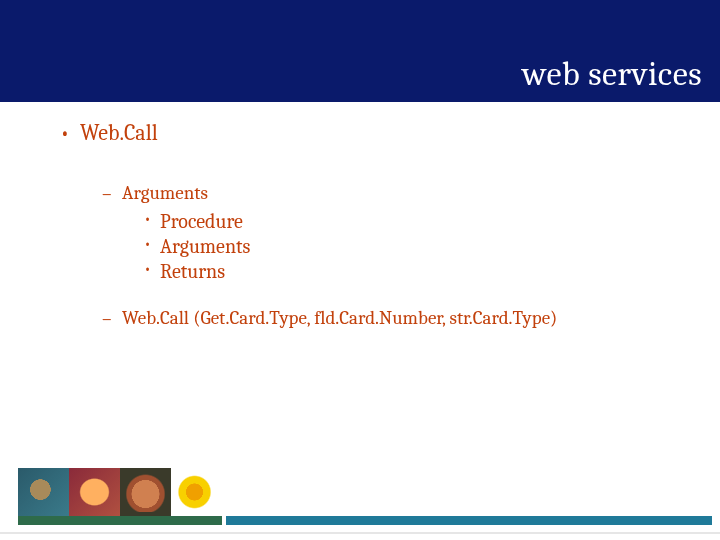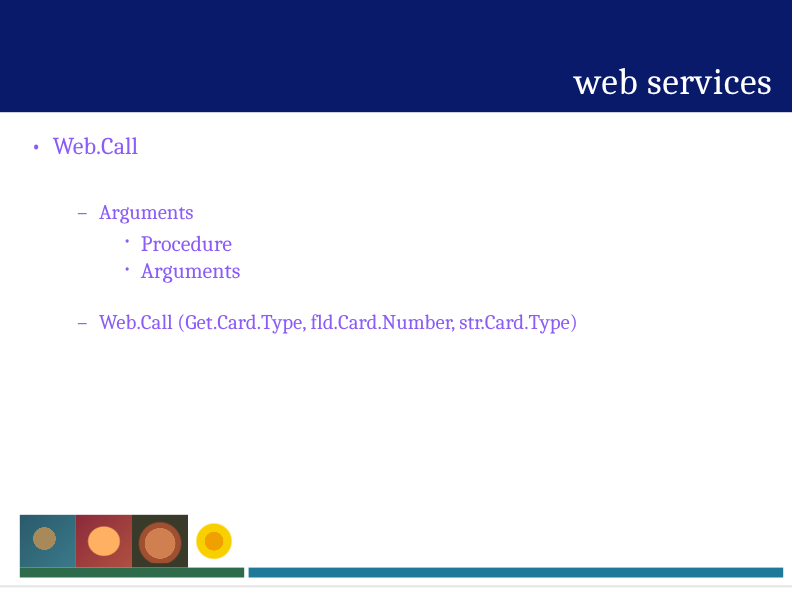--- a/index.html
+++ b/index.html
@@ -1,20 +1,20 @@
 <!DOCTYPE html>
 <html><head>
 <meta charset="utf-8">
 <style>
   * { box-sizing: border-box; margin: 0; padding: 0; }
   html, body { width: 720px; height: 540px; font-family: Cambria, Georgia, 'Times New Roman', serif; background: #fff; overflow: hidden; }
   .slide { width: 596px; height: 540px; position: relative; background: #fff; }
   .title-band { position: absolute; top: 0; left: 0; width: 720px; height: 102px; background: #0a1a6b; }
   .title-text { position: absolute; right: 18px; bottom: 8px; color: #fff; font-size: 34px; font-weight: 400; letter-spacing: 0.5px; }
-  .content { position: absolute; top: 120px; left: 0; width: 720px; padding-left: 28px; color: #8b5cf6; }
+  .content { position: absolute; top: 120px; left: 0; width: 720px; padding-left: 60px; color: #c2410c; }
   .l1 { list-style: none; }
   .l1 > li { position: relative; padding-left: 20px; font-size: 22px; margin-bottom: 36px; }
   .l1 > li::before { content: "•"; position: absolute; left: 0; top: 0; font-size: 22px; }
   .l2 { list-style: none; margin-top: 36px; margin-left: 22px; }
   .l2 > li { position: relative; padding-left: 20px; font-size: 19px; margin-bottom: 6px; margin-top: 24px; }
   .l2 > li::before { content: "–"; position: absolute; left: 0; top: 0; font-size: 19px; }
   .l3 { list-style: none; margin-top: 6px; margin-left: 22px; }
   .l3 > li { position: relative; padding-left: 16px; font-size: 20px; margin-bottom: 2px; }
   .l3 > li::before { content: "•"; position: absolute; left: 0; top: 0; font-size: 16px; }
   .footer { position: absolute; left: 0; bottom: 0; width: 720px; }
@@ -44,20 +44,21 @@
   <div class="content">
     <ul class="l1">
       <li>
         <span>Web.Call</span>
         <ul class="l2">
           <li>
             <span>Arguments</span>
             <ul class="l3">
               <li>Procedure</li>
               <li>Arguments</li>
+              <li>Returns</li>
             </ul>
           </li>
           <li>
             <span>Web.Call (Get.Card.Type, fld.Card.Number, str.Card.Type)</span>
           </li>
         </ul>
       </li>
     </ul>
   </div>
 

